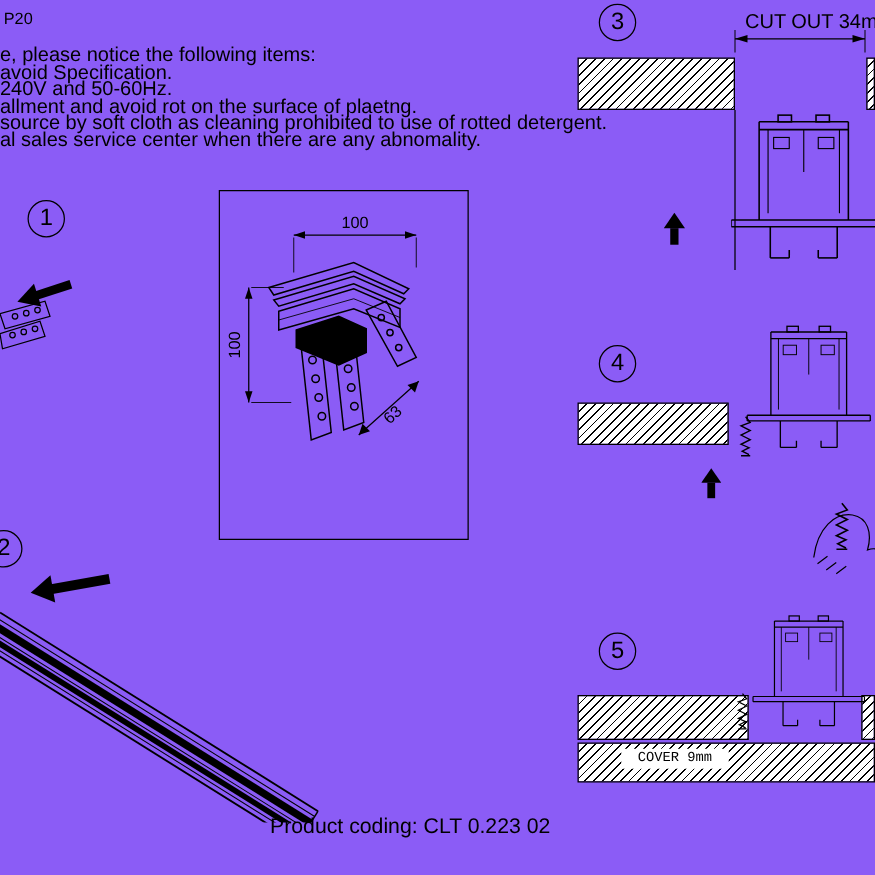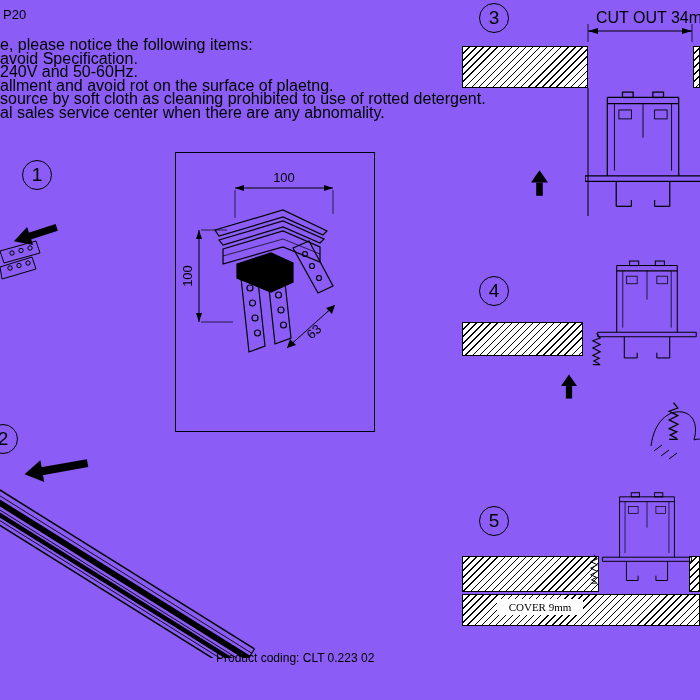--- a/index.html
+++ b/index.html
@@ -9,22 +9,22 @@
   .abs{position:absolute}
   .ip{position:absolute;left:3px;top:7px;font-size:13px}
   .notes{position:absolute;left:0;top:38px;font-size:16px;line-height:13.5px;white-space:nowrap}
   .step-circle{position:absolute;width:30px;height:30px;border:1.5px solid #000;border-radius:50%;
                text-align:center;line-height:27px;font-size:19px}
   .box1{position:absolute;left:175px;top:152px;width:200px;height:280px;border:1px solid #000}
   .hatch{position:absolute;border:1px solid #000;
          background:repeating-linear-gradient(135deg,#fff 0 4px,#000 4px 5px)}
   .cutout-label{position:absolute;left:596px;top:9px;font-size:16px;white-space:nowrap}
   .cover-chip{position:absolute;left:497px;top:599px;width:86px;height:16px;background:#fff;
-              font-family:Liberation Serif, serif;font-size:11px;line-height:16px;text-align:center}
-  .footer{position:absolute;left:216px;top:651px;font-size:12px;white-space:nowrap}
+              font-family:Liberation Mono, monospace;font-size:11px;line-height:16px;text-align:center}
+  .footer{position:absolute;left:216px;top:651px;font-size:17px;white-space:nowrap}
   svg text{font-family:"Liberation Sans",sans-serif;font-size:13px;fill:#000;stroke:none}
 </style>
 </head>
 <body>
 
 <div class="page">
 
   <svg width="0" height="0" style="position:absolute" aria-hidden="true">
     <defs>
       <symbol id="track-profile" viewBox="0 0 130 140">

